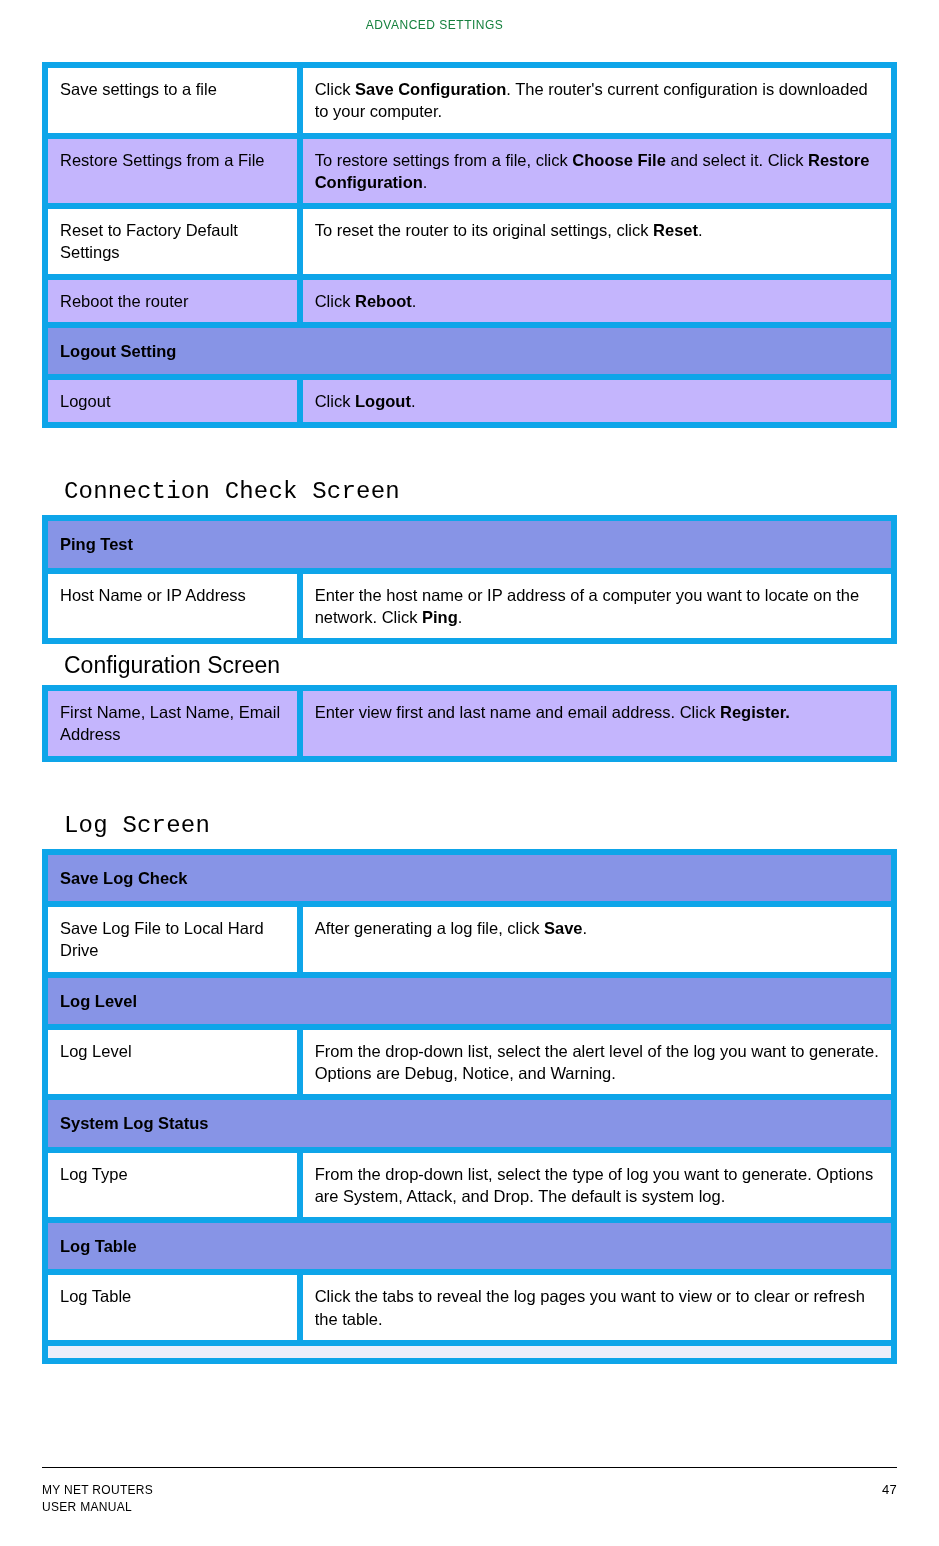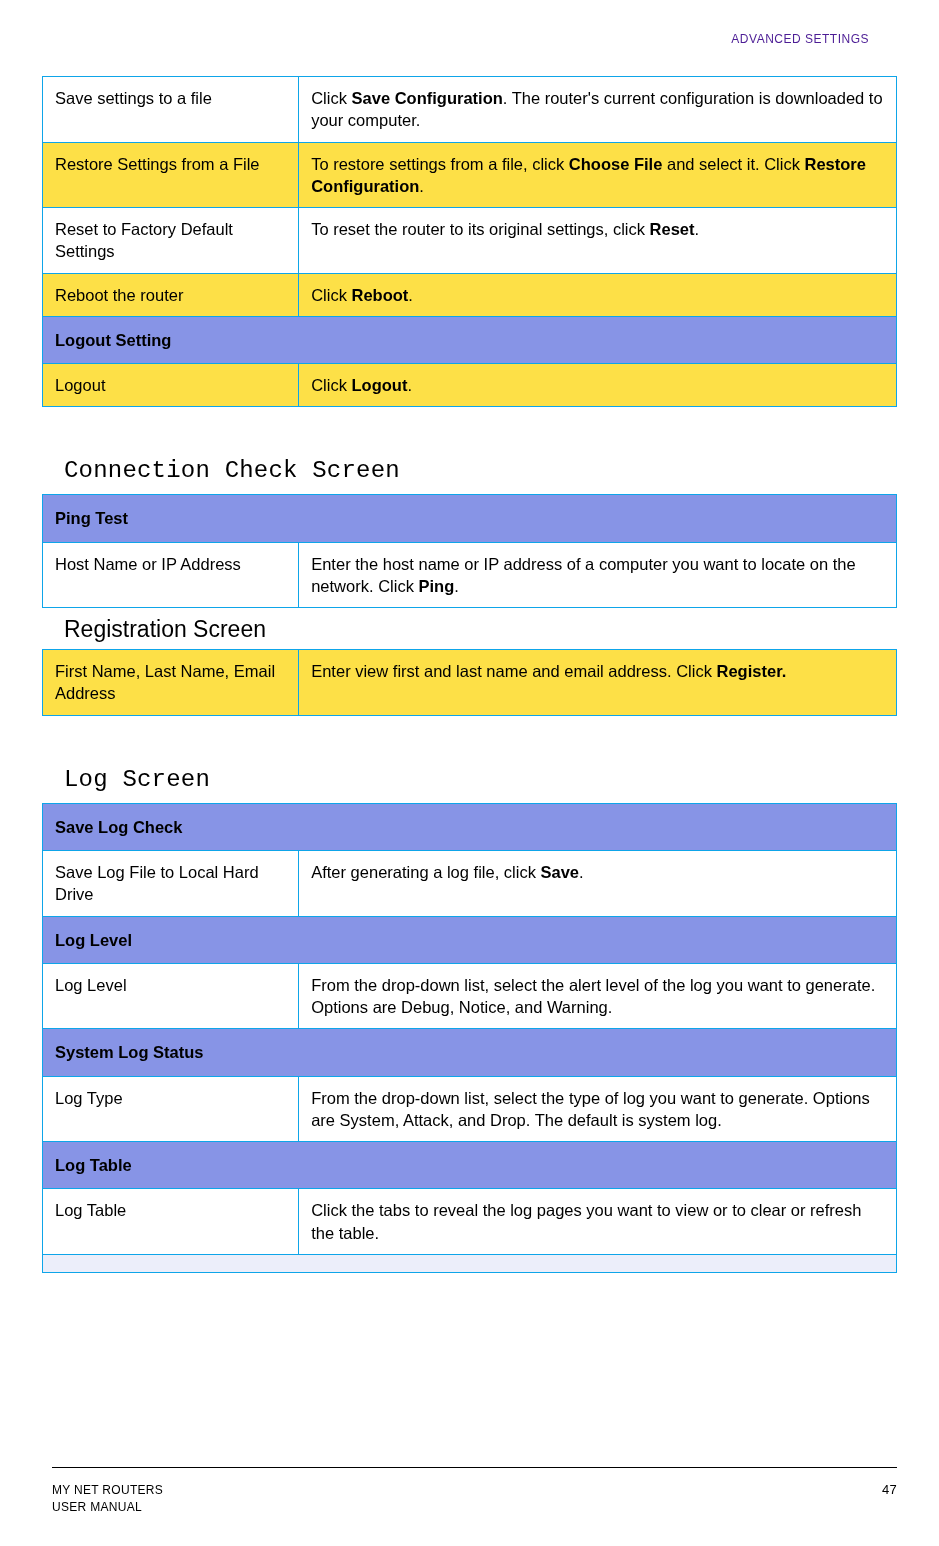--- a/index.html
+++ b/index.html
@@ -9,53 +9,52 @@
     }
     body {
       font-family: Arial, Helvetica, sans-serif;
       background: #fff;
       width: 939px;
       min-height: 1546px;
       position: relative;
       padding: 0;
     }
     .page-header {
-      text-align: right;
+      text-align: center;
       font-size: 12px;
       letter-spacing: 0.5px;
       padding: 18px 70px 0 0;
-      color: #4c1d95;
-      margin-top: 14px;
+      color: #15803d;
     }
     .content {
       padding: 0 42px;
       margin-top: 30px;
     }
     table.doc-table {
       width: 100%;
       border-collapse: collapse;
       margin-bottom: 0;
     }
     table.doc-table td {
-      border: 1px solid #0ea5e9;
+      border: 6px solid #0ea5e9;
       padding: 10px 12px;
       font-size: 16.5px;
       line-height: 1.35;
       vertical-align: top;
       color: #000;
       font-weight: 300;
     }
     table.doc-table td.col-left {
       width: 30%;
     }
     table.doc-table td.col-right {
       width: 70%;
     }
     table.doc-table tr.row-shade td {
-      background: #fde047;
+      background: #c4b5fd;
     }
     table.doc-table tr.section-header td {
       background: #8794e6;
       font-weight: bold;
       color: #000;
       padding: 12px 12px;
     }
     .bold {
       font-weight: bold;
     }
@@ -69,21 +68,21 @@
     }
     h3.sub-heading {
       font-size: 23px;
       font-weight: 300;
       color: #000;
       margin: 8px 0 6px 22px;
     }
     .footer {
       position: absolute;
       bottom: 30px;
-      left: 52px;
+      left: 42px;
       right: 42px;
     }
     .footer-line {
       border-top: 1px solid #000;
       margin-bottom: 14px;
     }
     .footer-content {
       display: flex;
       justify-content: space-between;
       align-items: flex-start;
@@ -157,21 +156,21 @@
     </tr>
     <tr>
       <td class="col-left">Host Name or IP Address</td>
       <td class="col-right">
         <span>Enter the host name or IP address of a computer you want to locate on the network. Click </span><span class="bold">Ping</span><span>.</span>
       </td>
     </tr>
   </tbody>
     </table>
 
-  <h3 class="sub-heading">Registration Screen</h3>
+  <h3 class="sub-heading">Configuration Screen</h3>
   <table class="doc-table">
     <tbody>
         <tr class="row-shade">
       <td class="col-left">First Name, Last Name, Email Address</td>
       <td class="col-right">
         <span>Enter view first and last name and email address. Click </span><span class="bold">Register.</span>
       </td>
     </tr>
   </tbody>
     </table>

